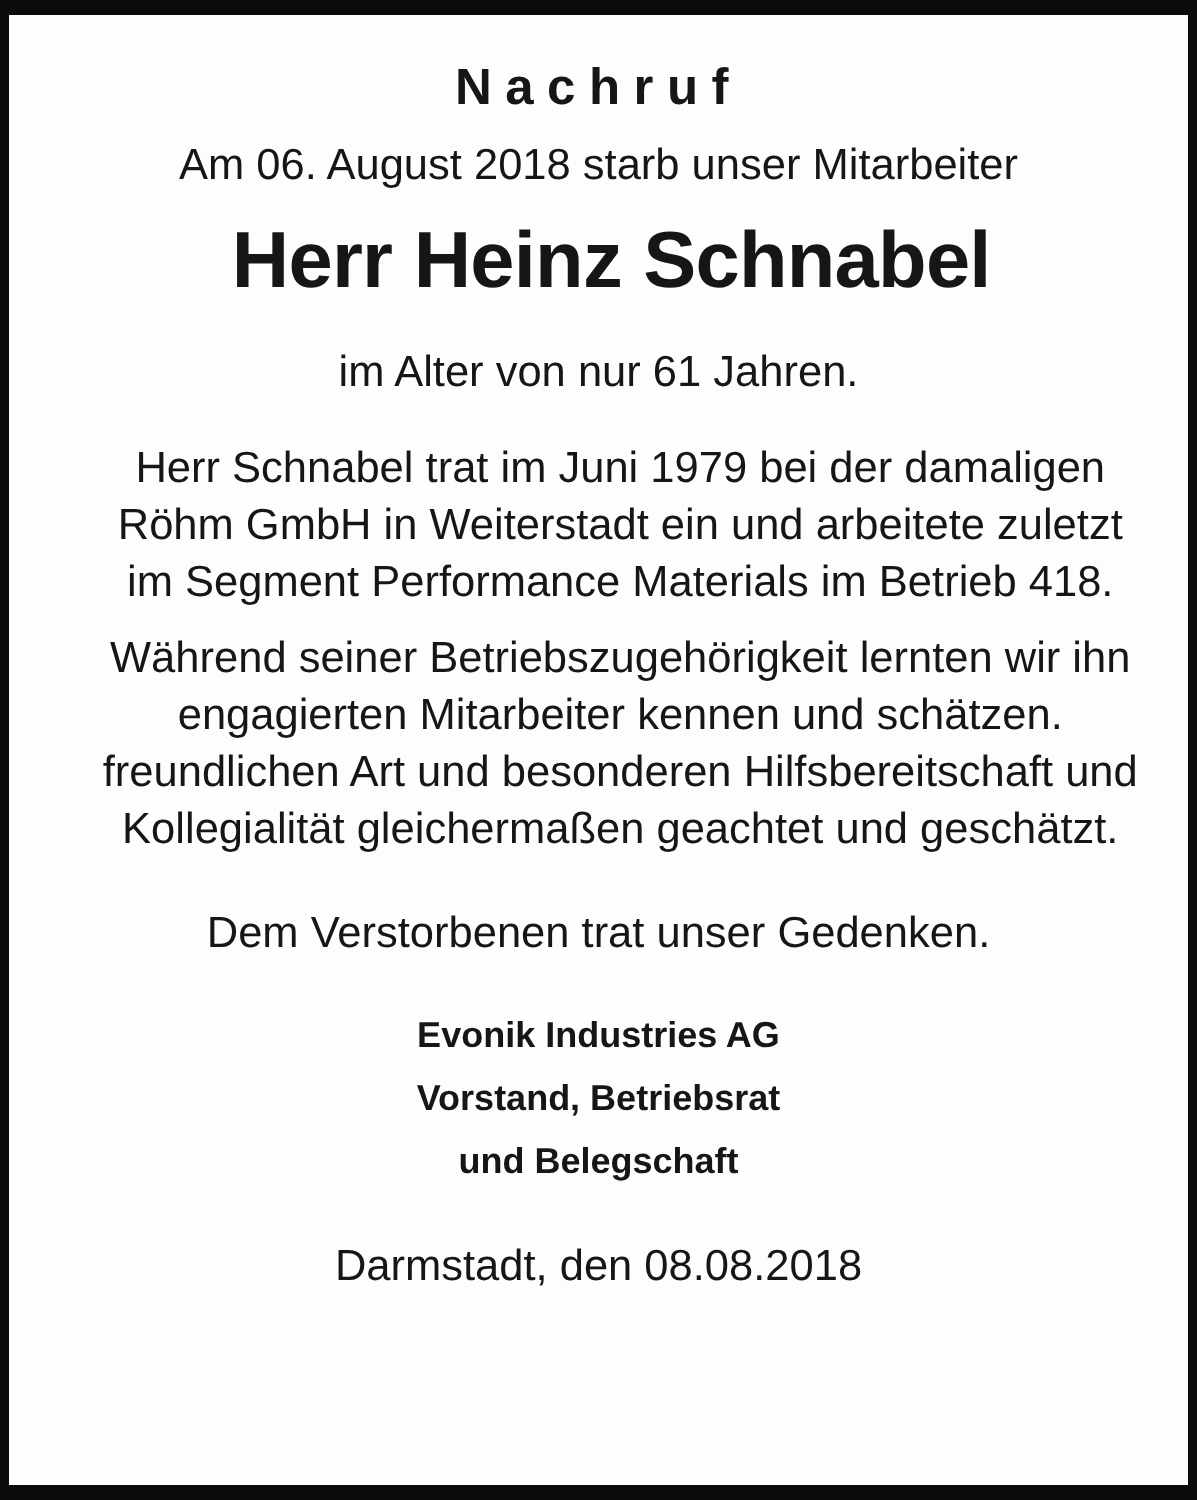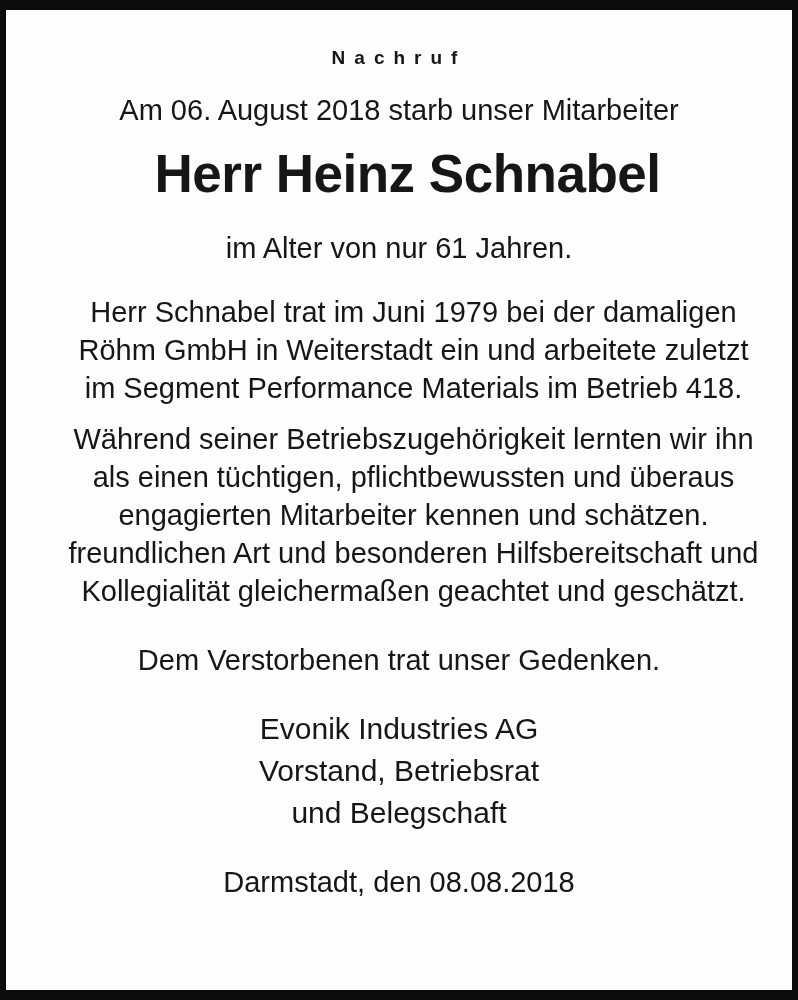--- a/index.html
+++ b/index.html
@@ -17,21 +17,21 @@
     border-bottom: 10px solid #0b0b0b;
     border-left: 6px solid #0b0b0b;
     border-right: 6px solid #0b0b0b;
     overflow: hidden;
     font-family: "Liberation Sans", "DejaVu Sans", sans-serif;
     color: #161616;
     text-align: center;
   }
   .title {
     margin-top: 31px;
-    font-size: 19px;
+    font-size: 34px;
     font-weight: bold;
     letter-spacing: 9px;
     line-height: 34px;
   }
   .intro {
     margin-top: 16px;
     font-size: 29px;
     line-height: 38px;
   }
   .deceased-name {
@@ -54,22 +54,22 @@
   }
   .para-1 { margin-top: 26px; }
   .para-2 { margin-top: 13px; }
   .remembrance {
     margin-top: 31px;
     font-size: 29px;
     line-height: 38px;
   }
   .signature {
     margin-top: 29px;
-    font-size: 30px;
-    font-weight: normal;
+    font-size: 24px;
+    font-weight: bold;
     line-height: 42px;
   }
   .dateline {
     margin-top: 29px;
     font-size: 29px;
     line-height: 38px;
   }
 </style>
 </head>
 <body>
@@ -85,21 +85,20 @@
   <div class="age-line">im Alter von nur 61 Jahren.</div>
 
   <div class="para para-1">
     <div>Herr Schnabel trat im Juni 1979 bei der damaligen</div>
     <div>Röhm GmbH in Weiterstadt ein und arbeitete zuletzt</div>
     <div>im Segment Performance Materials im Betrieb 418.</div>
   </div>
 
   <div class="para para-2">
     <div>Während seiner Betriebszugehörigkeit lernten wir ihn</div>
-    <div>als einen tüchtigen, pflichtbewussten und überaus</div>
     <div>engagierten Mitarbeiter kennen und schätzen.</div>
     <div>freundlichen Art und besonderen Hilfsbereitschaft und</div>
     <div>Kollegialität gleichermaßen geachtet und geschätzt.</div>
   </div>
 
   <div class="remembrance">Dem Verstorbenen trat unser Gedenken.</div>
 
   <div class="signature">
     <div>Evonik Industries AG</div>
     <div>Vorstand, Betriebsrat</div>

